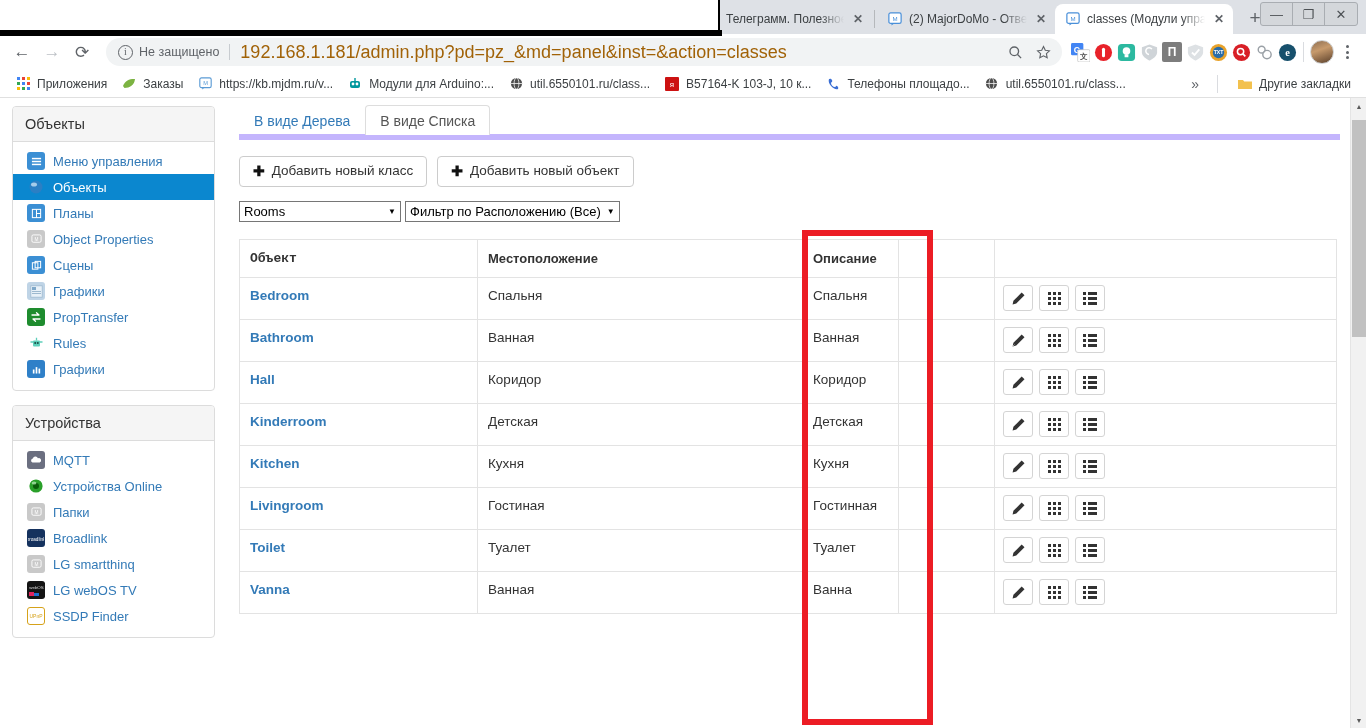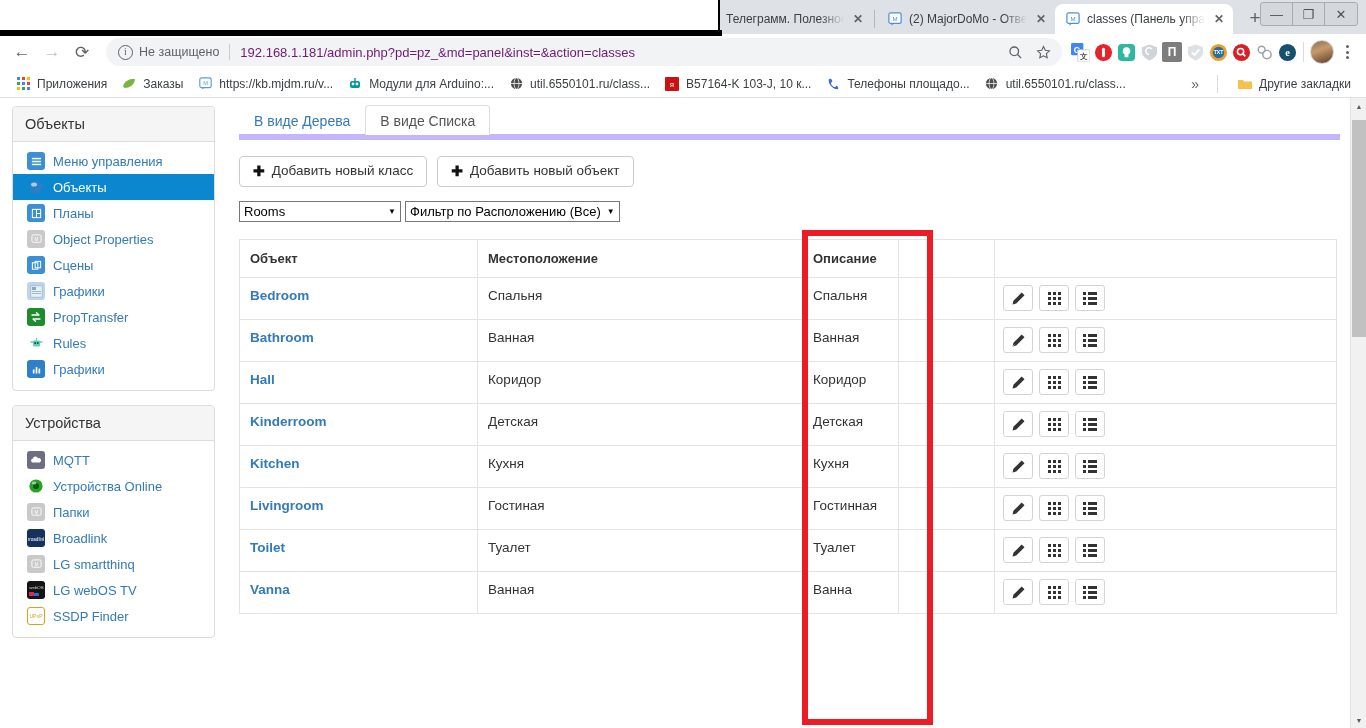--- a/index.html
+++ b/index.html
@@ -88,21 +88,21 @@
   .omni-info {
     display:flex; align-items:center; gap:6px; font-size:12.5px; color:#5f6368;
     white-space:nowrap;
   }
   .omni-circle {
     width:15px;height:15px;border:1.4px solid #5f6368;border-radius:50%;
     display:flex;align-items:center;justify-content:center;font-size:10px;
     font-family:"Liberation Serif", serif; line-height:1;
   }
   .omni-sep { width:1px; height:16px; background:#c8ccd0; margin:0 10px; }
-  .omni-url { font-size:13px; color:#701a75; white-space:nowrap; }
+  .omni-url { font-size:18px; color:#a16207; white-space:nowrap; }
   .omni-right { margin-left:auto; display:flex; align-items:center; gap:2px; padding-right:2px;}
   .omni-ic { width:26px;height:26px;display:flex;align-items:center;justify-content:center;color:#5f6368;font-size:14px;}
   .ext-icons { display:flex; align-items:center; gap:3px; }
   .ext {
     width:20px;height:20px;border-radius:3px;flex:none;
     display:flex;align-items:center;justify-content:center;
     font-size:10px;color:#fff;font-weight:bold;
   }
   .tb-sep { width:1px;height:20px;background:#dadce0;margin:0 6px; }
   .avatar {
@@ -199,21 +199,21 @@
   table.objtable {
     margin-top:17px; border-collapse:collapse; width:1098px;
     font-size:13.5px; table-layout:fixed;
   }
   table.objtable th, table.objtable td {
     border:1px solid #e3e3e3; text-align:left;
     padding:10px 10px; color:#333; vertical-align:top;
   }
   table.objtable th { font-weight:bold; font-size:13px; padding-top:11px; padding-bottom:11px;}
   table.objtable td { height:42px; }
-  .c-obj { width:238px; }
+  .c-obj { width:238px;font-family:Liberation Mono, monospace; }
   .c-loc { width:325px; }
   .c-desc { width:96px; }
   .c-gap { width:96px; }
   .c-act { width:auto; }
   .objlink { color:#337ab7; font-weight:bold; }
   .act-cell { padding:7px 8px !important; }
   .act-wrap { display:flex; gap:6px; }
   .ibtn {
     width:30px;height:26px;border:1px solid #d4d4d4;border-radius:3px;background:#fff;
     display:flex;align-items:center;justify-content:center;
@@ -259,21 +259,21 @@
     </div>
 
     <div class="tab active">
       <span class="favicon">
         <svg width="14" height="14" viewBox="0 0 16 16">
             <rect x="1" y="1" width="14" height="12" rx="2" fill="#fff" stroke="#4a90d9" stroke-width="1.4"></rect>
             <path d="M4 13 L4 15.5 L7 13 Z" fill="#4a90d9"></path>
             <text x="8" y="10" font-size="7" text-anchor="middle" fill="#4a90d9" font-family="Liberation Sans">M</text>
           </svg>
       </span>
-      <span class="tabtitle">classes (Панель упра</span>
+      <span class="tabtitle">classes (Модули упра</span>
       <span class="tabclose">✕</span>
     </div>
 
     <div class="newtab">+</div>
 
     <div class="wincontrols">
       <div>—</div>
       <div>❐</div>
       <div>✕</div>
     </div>

